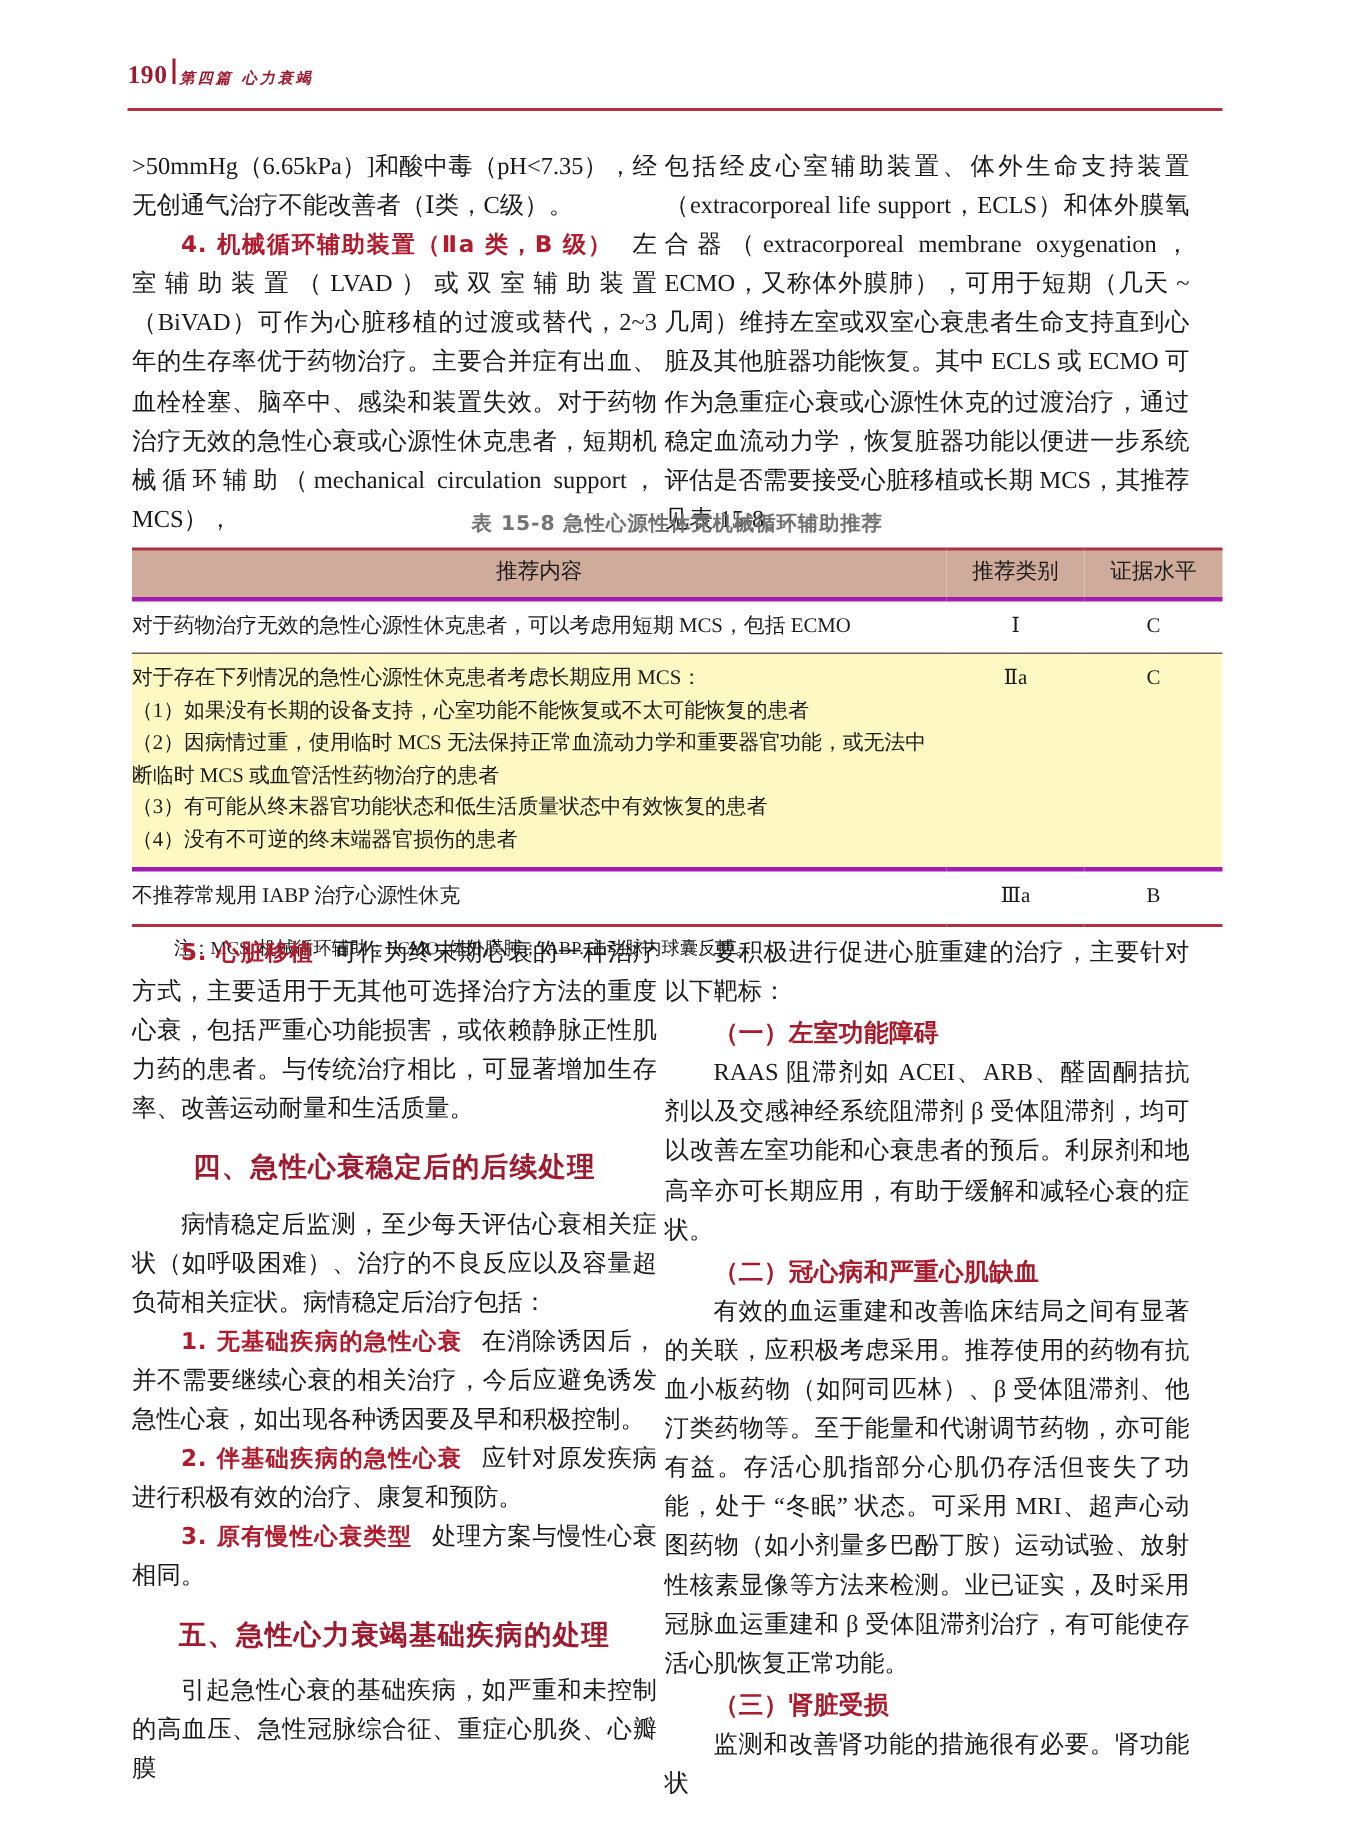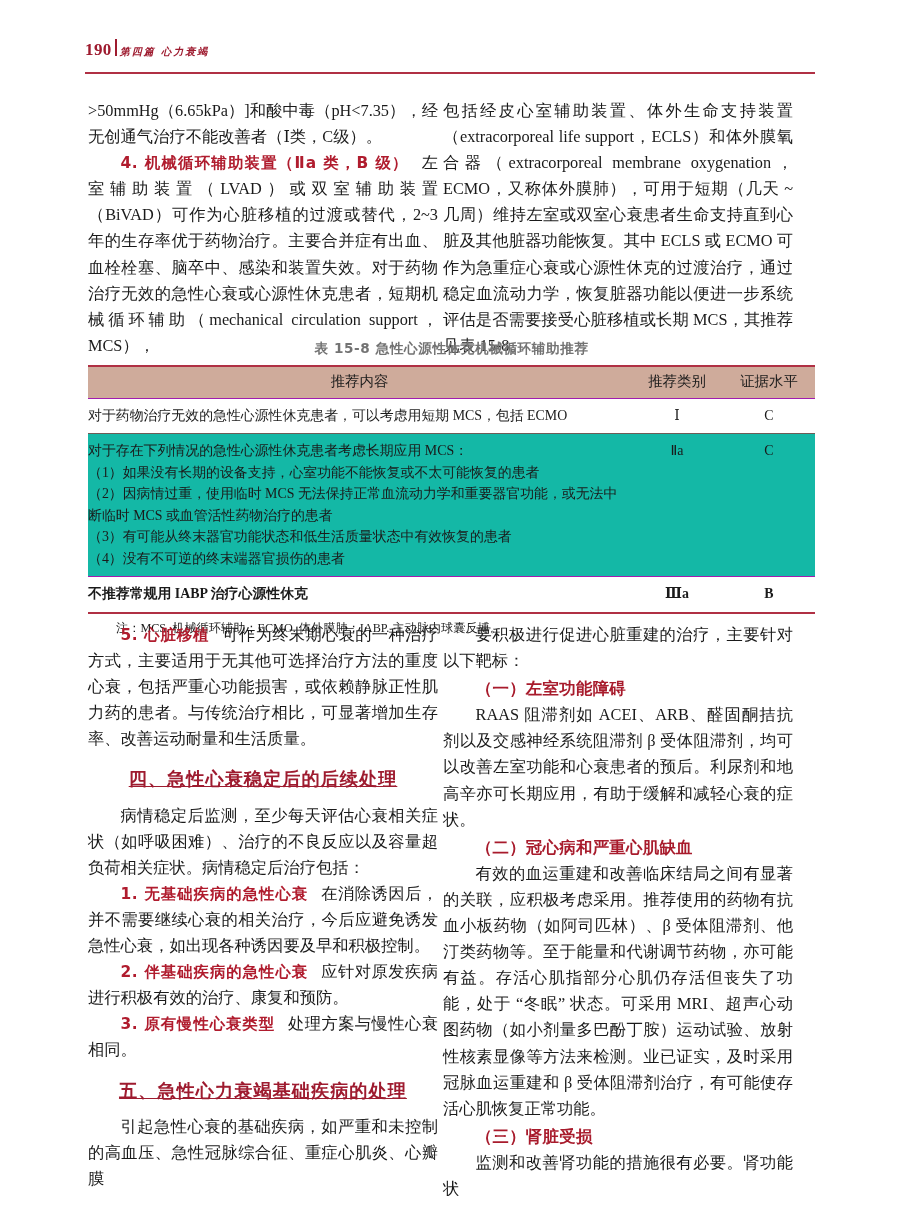--- a/index.html
+++ b/index.html
@@ -104,21 +104,20 @@
 
   .sec-head {
     text-align: center;
     color: #9e1b2f;
     font-weight: bold;
     font-family: "DejaVu Sans", "Liberation Sans", sans-serif;
     font-size: 18.2px;
     letter-spacing: 1px;
     margin: 14px 0 10px 0;
     text-indent: 0;
-    text-decoration: underline;
   }
   .sub-head {
     color: #a81b2c;
     font-weight: bold;
     font-family: "DejaVu Serif", "Liberation Serif", serif;
     font-size: 16.4px;
     text-indent: 2em;
     margin: 2px 0 0 0;
     letter-spacing: 0.3px;
   }
@@ -153,30 +152,28 @@
     padding: 4px 0 5px 0;
     text-align: center;
     border-top: 2.2px solid #b03044;
     font-size: 14.4px;
   }
   table.rec td {
     padding: 6px 0 7px 0;
     vertical-align: top;
   }
   table.rec tr.body-row td {
-    border-top: 1px solid #a21caf;
+    border-top: 3px solid #a21caf;
   }
   table.rec tr.shaded td {
-    background: #14b8a6;
+    background: #fef9c3;
     border-top: 1px solid #6d5c57;
-    font-family: Liberation Serif, serif;
   }
   table.rec tr.last-row td {
     border-bottom: 2.2px solid #b03044;
-    font-weight: bold;
   }
   td.c-content { padding-left: 8px; padding-right: 6px; }
   td.c-class, td.c-level { text-align: center; width: 92px; }
   th.c-class, th.c-level { width: 92px; }
 
   .sublist {
     margin: 0;
     padding: 0;
     list-style: none;
   }

